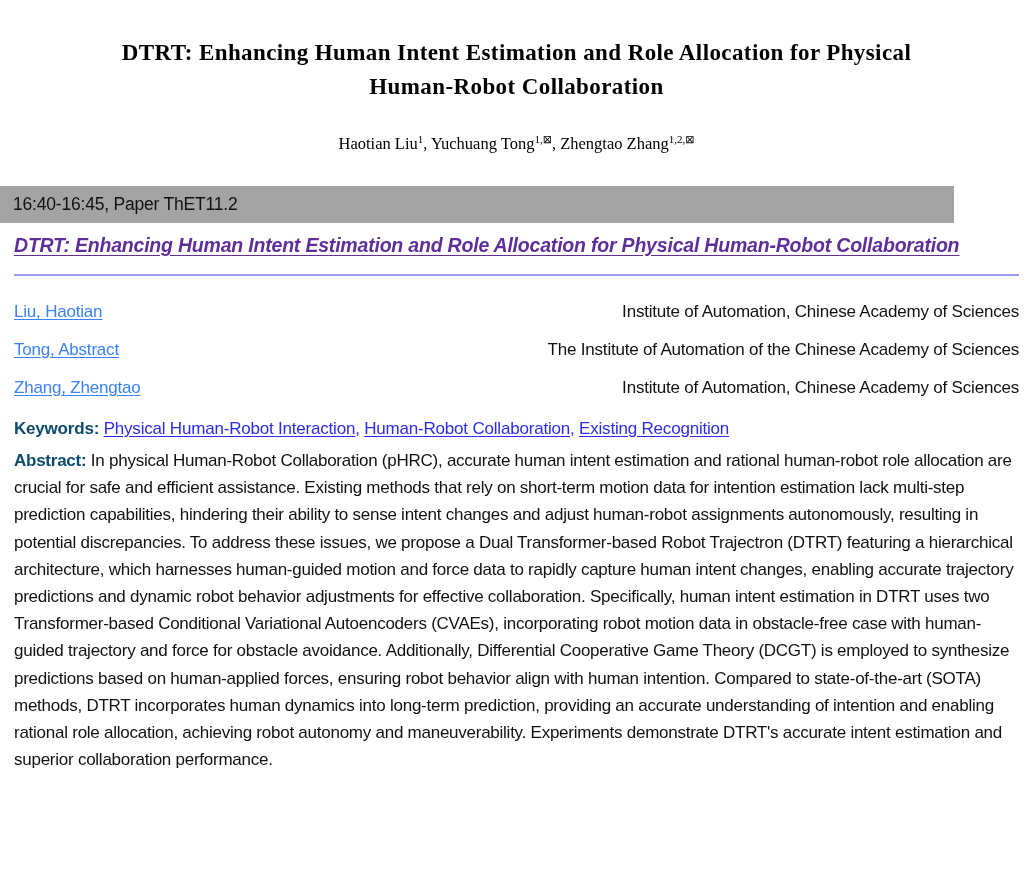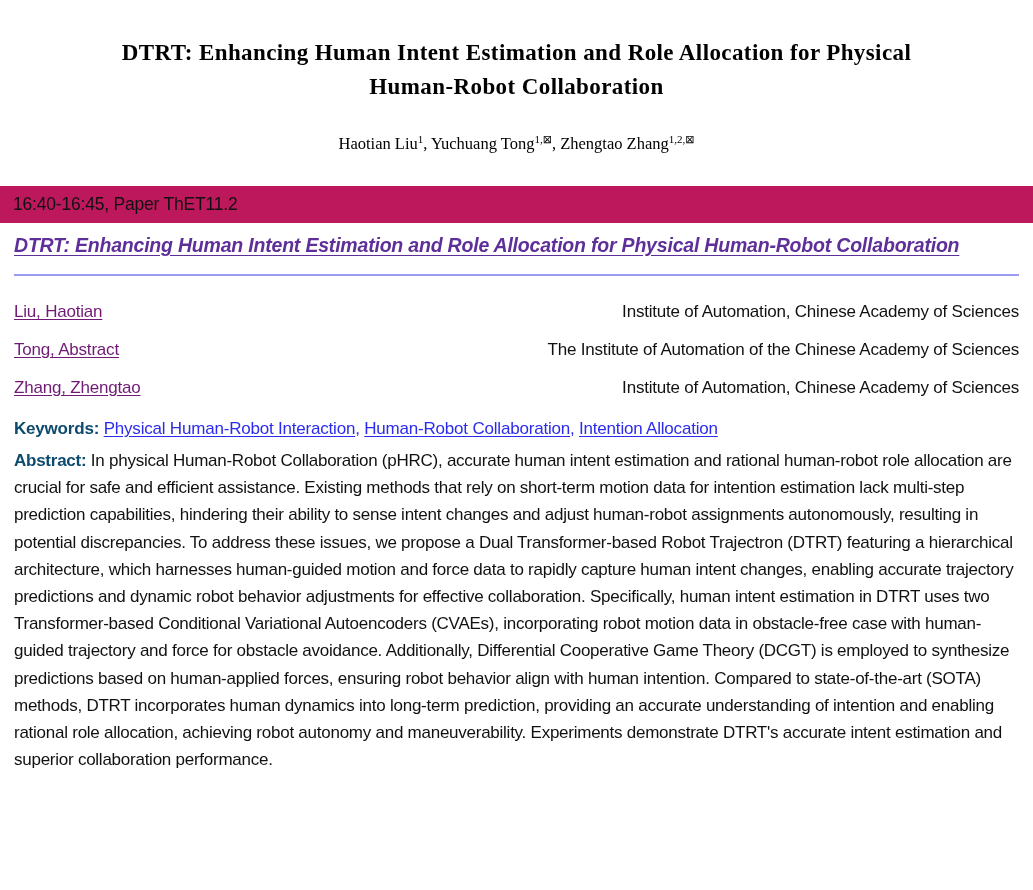--- a/index.html
+++ b/index.html
@@ -34,23 +34,23 @@
     color: #000;
   }
   .authors-heading sup {
     font-size: 11px;
     line-height: 0;
   }
 
   
   .session-bar {
     margin-top: 32px;
-    width: 1033px;
+    width: 954px;
     height: 37px;
-    background: #be185d;
+    background: #a3a3a3;
     display: flex;
     align-items: center;
     justify-content: space-between;
     padding: 9px 13px;
   }
   .session-info {
     font-size: 17.5px;
     letter-spacing: -0.2px;
     color: #111;
   }
@@ -96,21 +96,21 @@
   }
   .author-row {
     display: flex;
     justify-content: space-between;
     align-items: flex-start;
     margin-bottom: 11px;
   }
   .author-link {
     font-size: 17px;
     letter-spacing: -0.2px;
-    color: #701a75;
+    color: #3b82f6;
     text-decoration: underline;
     text-underline-offset: 2px;
     cursor: pointer;
     white-space: nowrap;
     line-height: 27px;
   }
   .affiliation {
     font-size: 17px;
     letter-spacing: -0.2px;
     max-width: 486px;
@@ -171,19 +171,19 @@
       <div class="affiliation">The Institute of Automation of the Chinese Academy of Sciences</div>
     </div>
     <div class="author-row">
       <a class="author-link">Zhang, Zhengtao</a>
       <div class="affiliation">Institute of Automation, Chinese Academy of Sciences</div>
     </div>
   </div>
 
 <div class="keywords-row">
   <span class="bold-label">Keywords:</span>
-  <span> <a class="keyword-link">Physical Human-Robot Interaction</a><span class="keyword-sep">,</span> <a class="keyword-link">Human-Robot Collaboration</a><span class="keyword-sep">,</span> <a class="keyword-link">Intention Allocation</a></span>
+  <span> <a class="keyword-link">Physical Human-Robot Interaction</a><span class="keyword-sep">,</span> <a class="keyword-link">Human-Robot Collaboration</a><span class="keyword-sep">,</span> <a class="keyword-link">Existing Recognition</a></span>
 </div>
 
 <div class="abstract-row">
   <span class="bold-label">Abstract:</span>
   <span>In physical Human-Robot Collaboration (pHRC), accurate human intent estimation and rational human-robot role allocation are crucial for safe and efficient assistance. Existing methods that rely on short-term motion data for intention estimation lack multi-step prediction capabilities, hindering their ability to sense intent changes and adjust human-robot assignments autonomously, resulting in potential discrepancies. To address these issues, we propose a Dual Transformer-based Robot Trajectron (DTRT) featuring a hierarchical architecture, which harnesses human-guided motion and force data to rapidly capture human intent changes, enabling accurate trajectory predictions and dynamic robot behavior adjustments for effective collaboration. Specifically, human intent estimation in DTRT uses two Transformer-based Conditional Variational Autoencoders (CVAEs), incorporating robot motion data in obstacle-free case with human-guided trajectory and force for obstacle avoidance. Additionally, Differential Cooperative Game Theory (DCGT) is employed to synthesize predictions based on human-applied forces, ensuring robot behavior align with human intention. Compared to state-of-the-art (SOTA) methods, DTRT incorporates human dynamics into long-term prediction, providing an accurate understanding of intention and enabling rational role allocation, achieving robot autonomy and maneuverability. Experiments demonstrate DTRT's accurate intent estimation and superior collaboration performance.</span>
 </div>
 
 </body></html>

